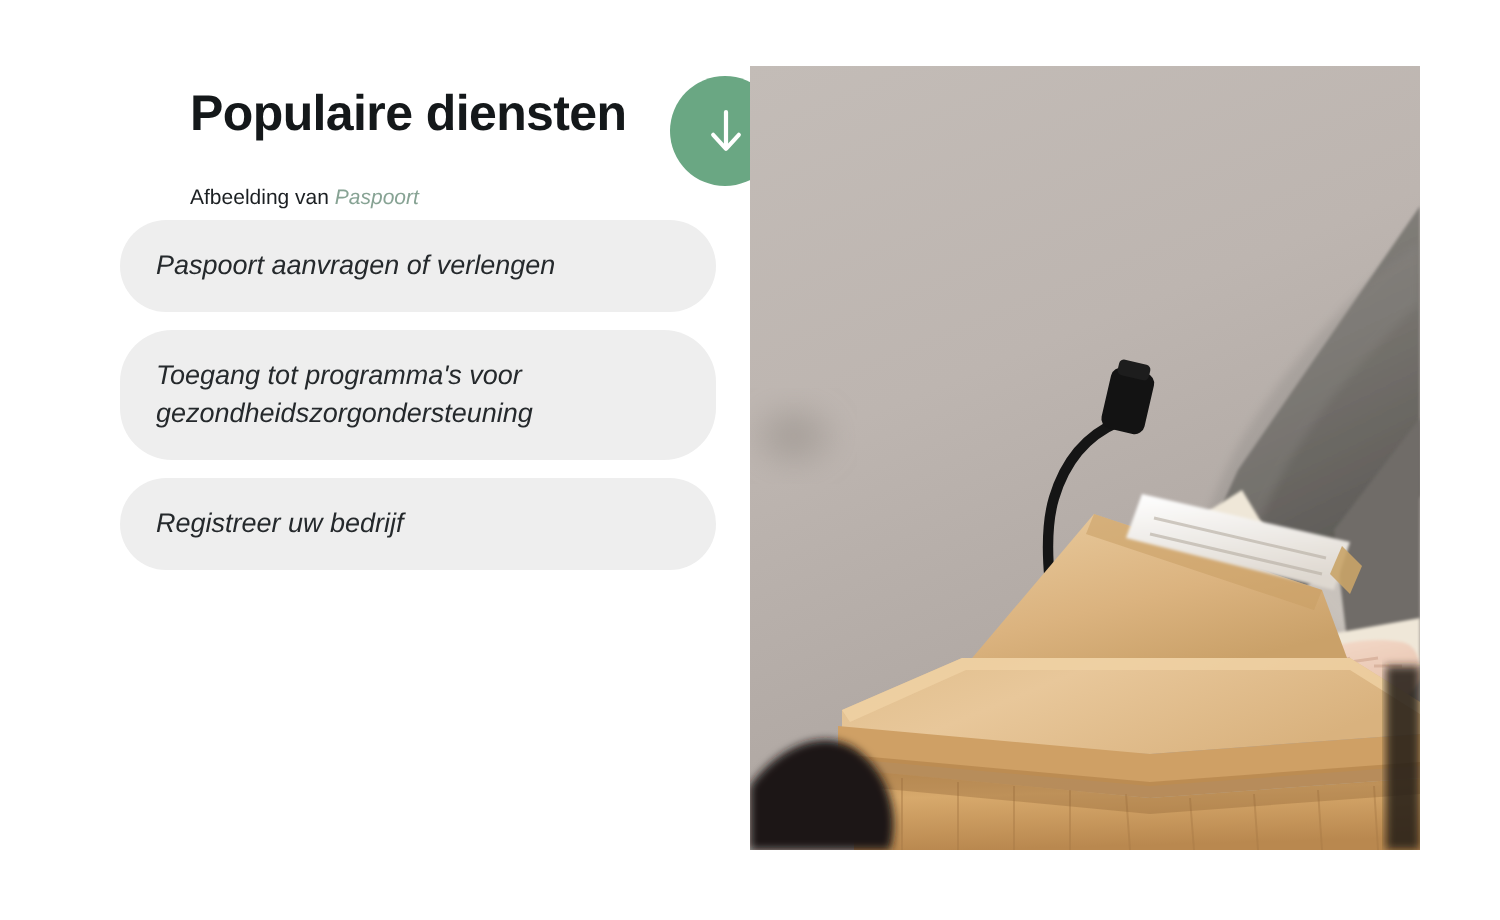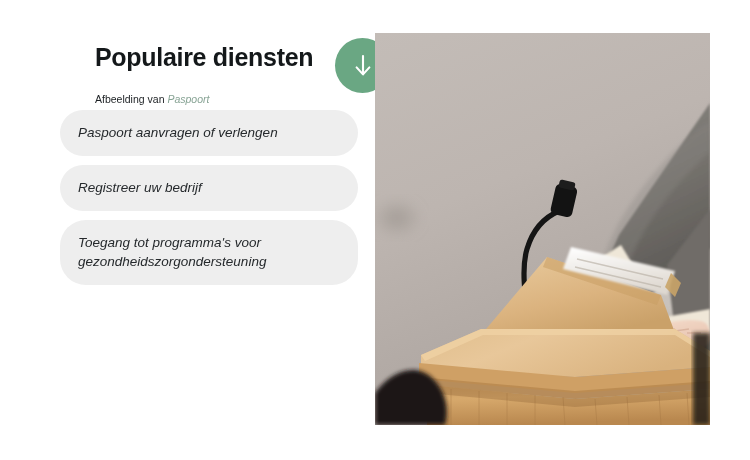--- a/index.html
+++ b/index.html
@@ -143,26 +143,26 @@
     </div>
   </div>
 
   <div class="services">
 
     <div class="service-pill">
       <span class="pill-text">Paspoort aanvragen of verlengen</span>
     </div>
 
     <div class="service-pill">
-      <span class="pill-text">Registreer uw bedrijf</span>
-    </div>
-
-    <div class="service-pill">
       <span class="pill-text">Toegang tot programma's voor
 gezondheidszorgondersteuning</span>
+    </div>
+
+    <div class="service-pill">
+      <span class="pill-text">Registreer uw bedrijf</span>
     </div>
 
 
   </div>
 
   <div class="photo-frame">
     <svg class="photo-svg" viewBox="0 0 335 392" preserveAspectRatio="xMidYMid slice">
       <defs>
         <linearGradient id="wallGrad" x1="0" y1="0" x2="0.35" y2="1">
           <stop offset="0%" stop-color="#c3bcb7"></stop>

